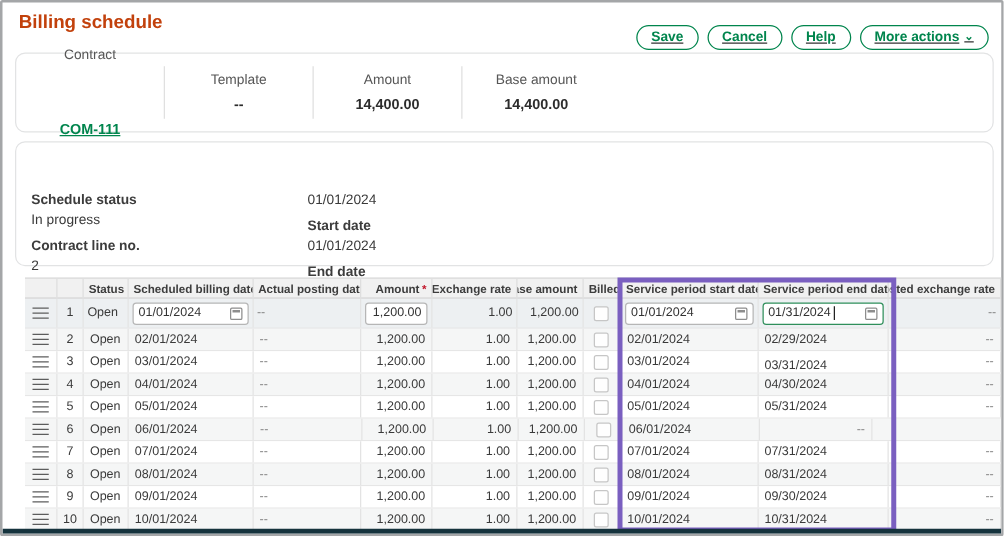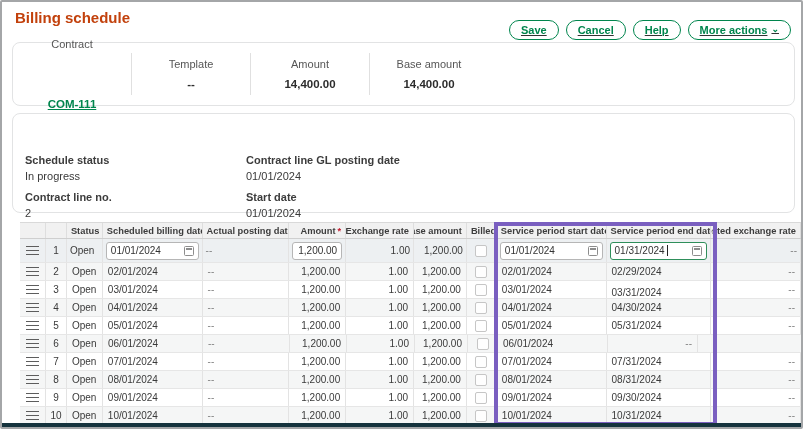--- a/index.html
+++ b/index.html
@@ -134,21 +134,20 @@
         <div class="lbl">Schedule status</div>
         <div class="val">In progress</div>
       </div>
       <div class="det-item">
         <div class="lbl">Contract line no.</div>
         <div class="val">2</div>
       </div>
     </div>
     <div class="det-col right">
       <div class="det-item">
-        <div class="lbl">Contract line GL posting date</div>
         <div class="val">01/01/2024</div>
       </div>
       <div class="det-item">
         <div class="lbl">Start date</div>
         <div class="val">01/01/2024</div>
       </div>
       <div class="det-item">
         <div class="lbl">End date</div>
         <div class="val">12/31/2024</div>
       </div>

